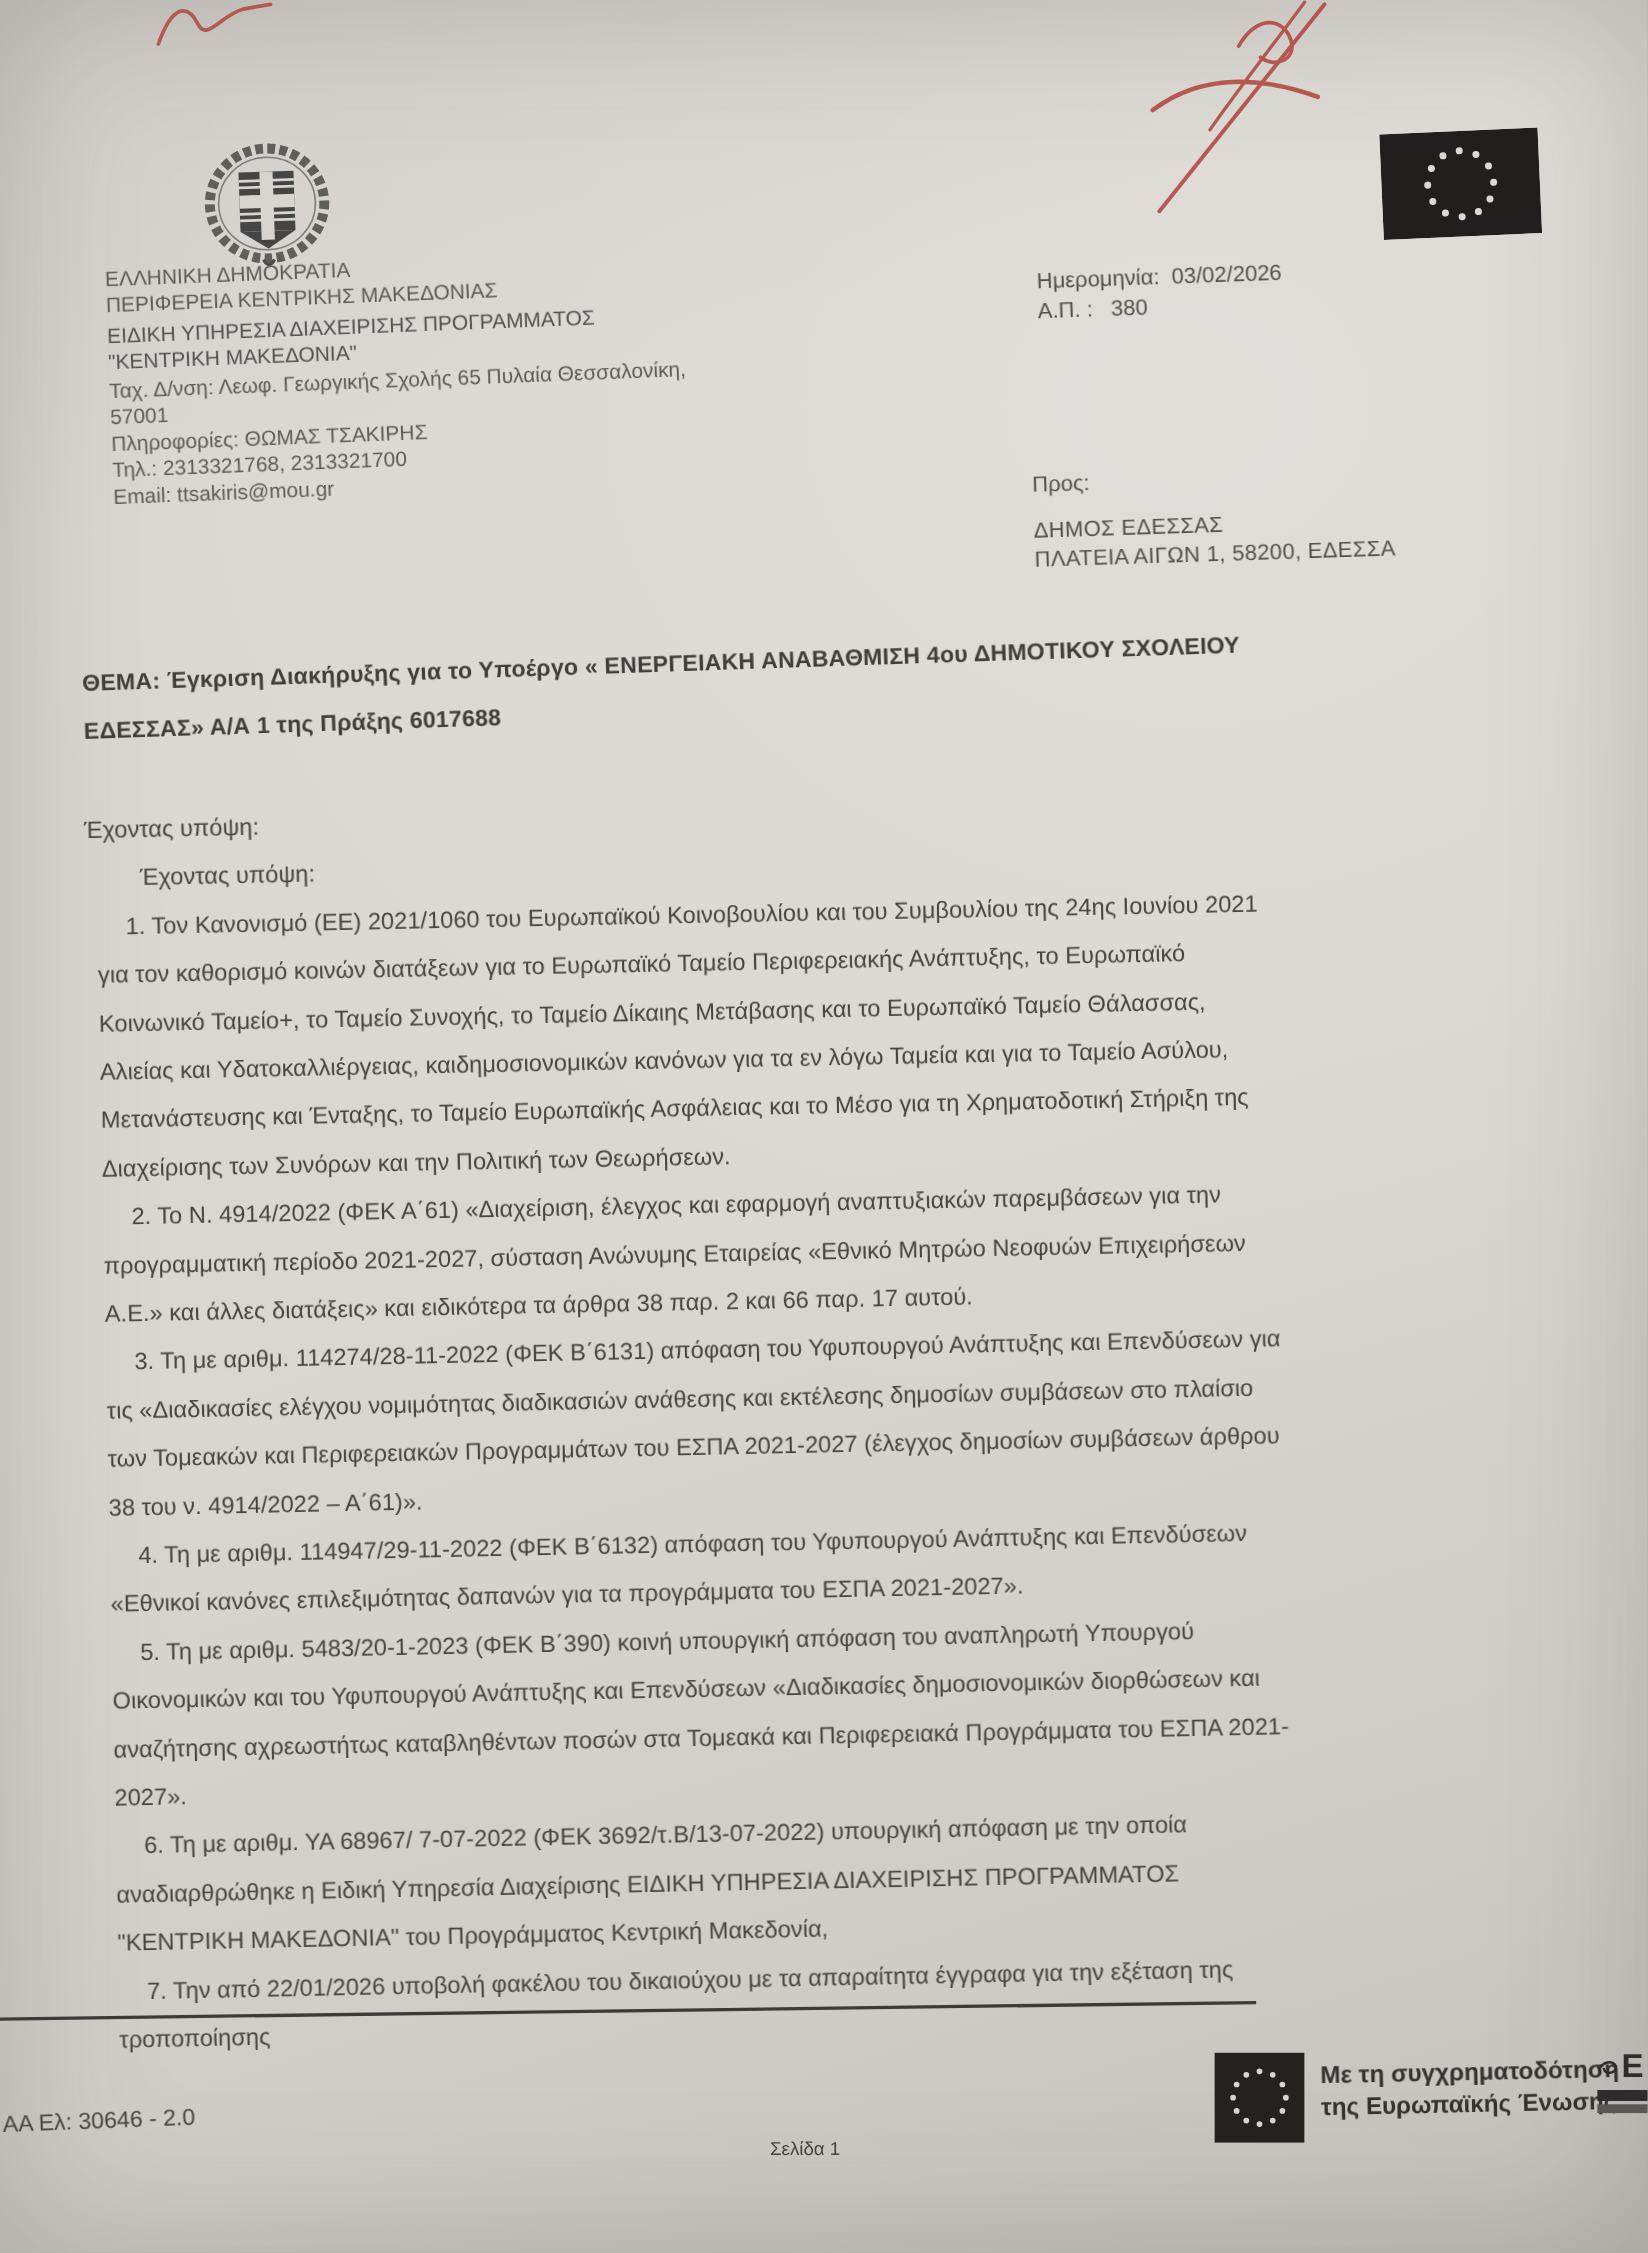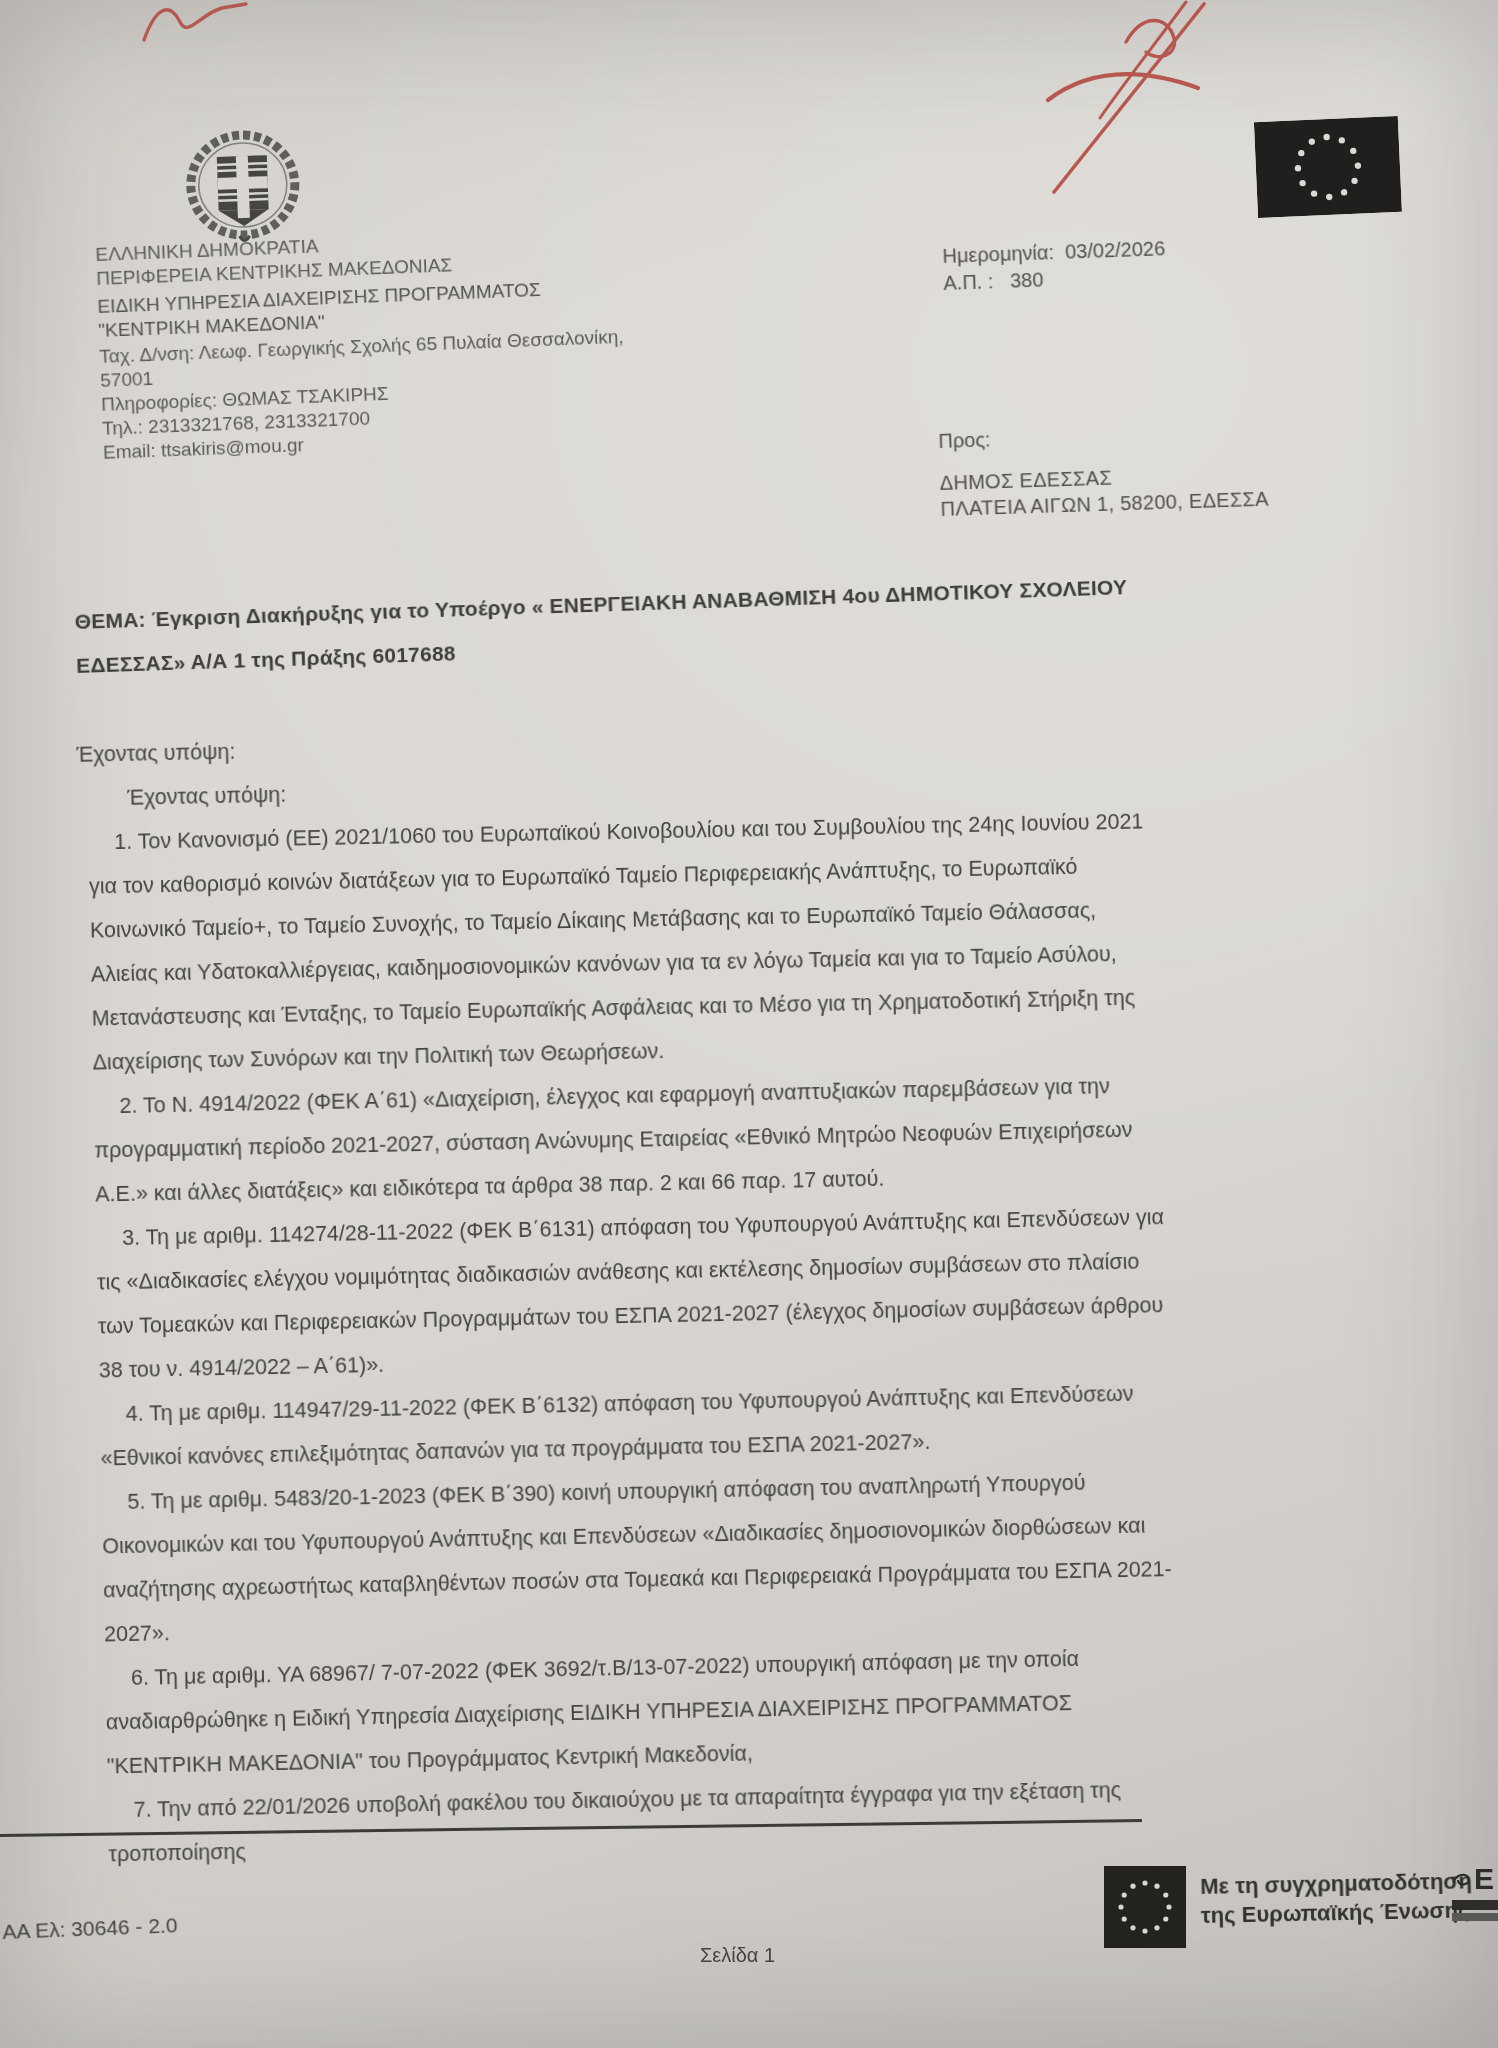--- a/index.html
+++ b/index.html
@@ -42,21 +42,21 @@
   .sepline{position:absolute;left:0;top:1834px;width:1142px;height:3px;background:#3c3b39;transform:rotate(-0.75deg);transform-origin:left top;}
   .flag-bottom{position:absolute;left:1104px;top:1866px;}
   .cofund{position:absolute;left:1200px;top:1872px;transform:rotate(-1.2deg);transform-origin:left top;
           font-size:22px;font-weight:bold;line-height:29px;color:#33322f;}
   .espa{position:absolute;right:0;top:1862px;width:46px;height:92px;overflow:hidden;color:#2e2d2b;}
   .espa .row{display:flex;align-items:center;gap:2px;font-weight:bold;font-size:30px;}
   .espa .bar1{width:60px;height:10px;background:#2e2d2b;margin-top:4px;}
   .espa .bar2{width:60px;height:8px;background:#5a5853;margin-top:3px;}
   .doc-code{position:absolute;left:2px;top:1920px;transform:rotate(-2.2deg);transform-origin:left top;
             font-size:21px;color:#45443f;}
-  .page-num{position:absolute;left:700px;top:1944px;font-size:20px;color:#45443f;}
+  .page-num{position:absolute;left:700px;top:1944px;font-size:17px;color:#45443f;}
 </style>
 </head>
 <body>
 
 <div class="page">
 
   <div class="emblem">
     <svg width="150" height="122" viewBox="0 0 150 122">
       <ellipse cx="75" cy="57" rx="52" ry="50" fill="none" stroke="#4a4a47" stroke-width="9" stroke-dasharray="7 4" opacity="0.85"></ellipse>
       <ellipse cx="75" cy="57" rx="44" ry="42" fill="none" stroke="#4a4a47" stroke-width="1.5" opacity="0.6"></ellipse>

